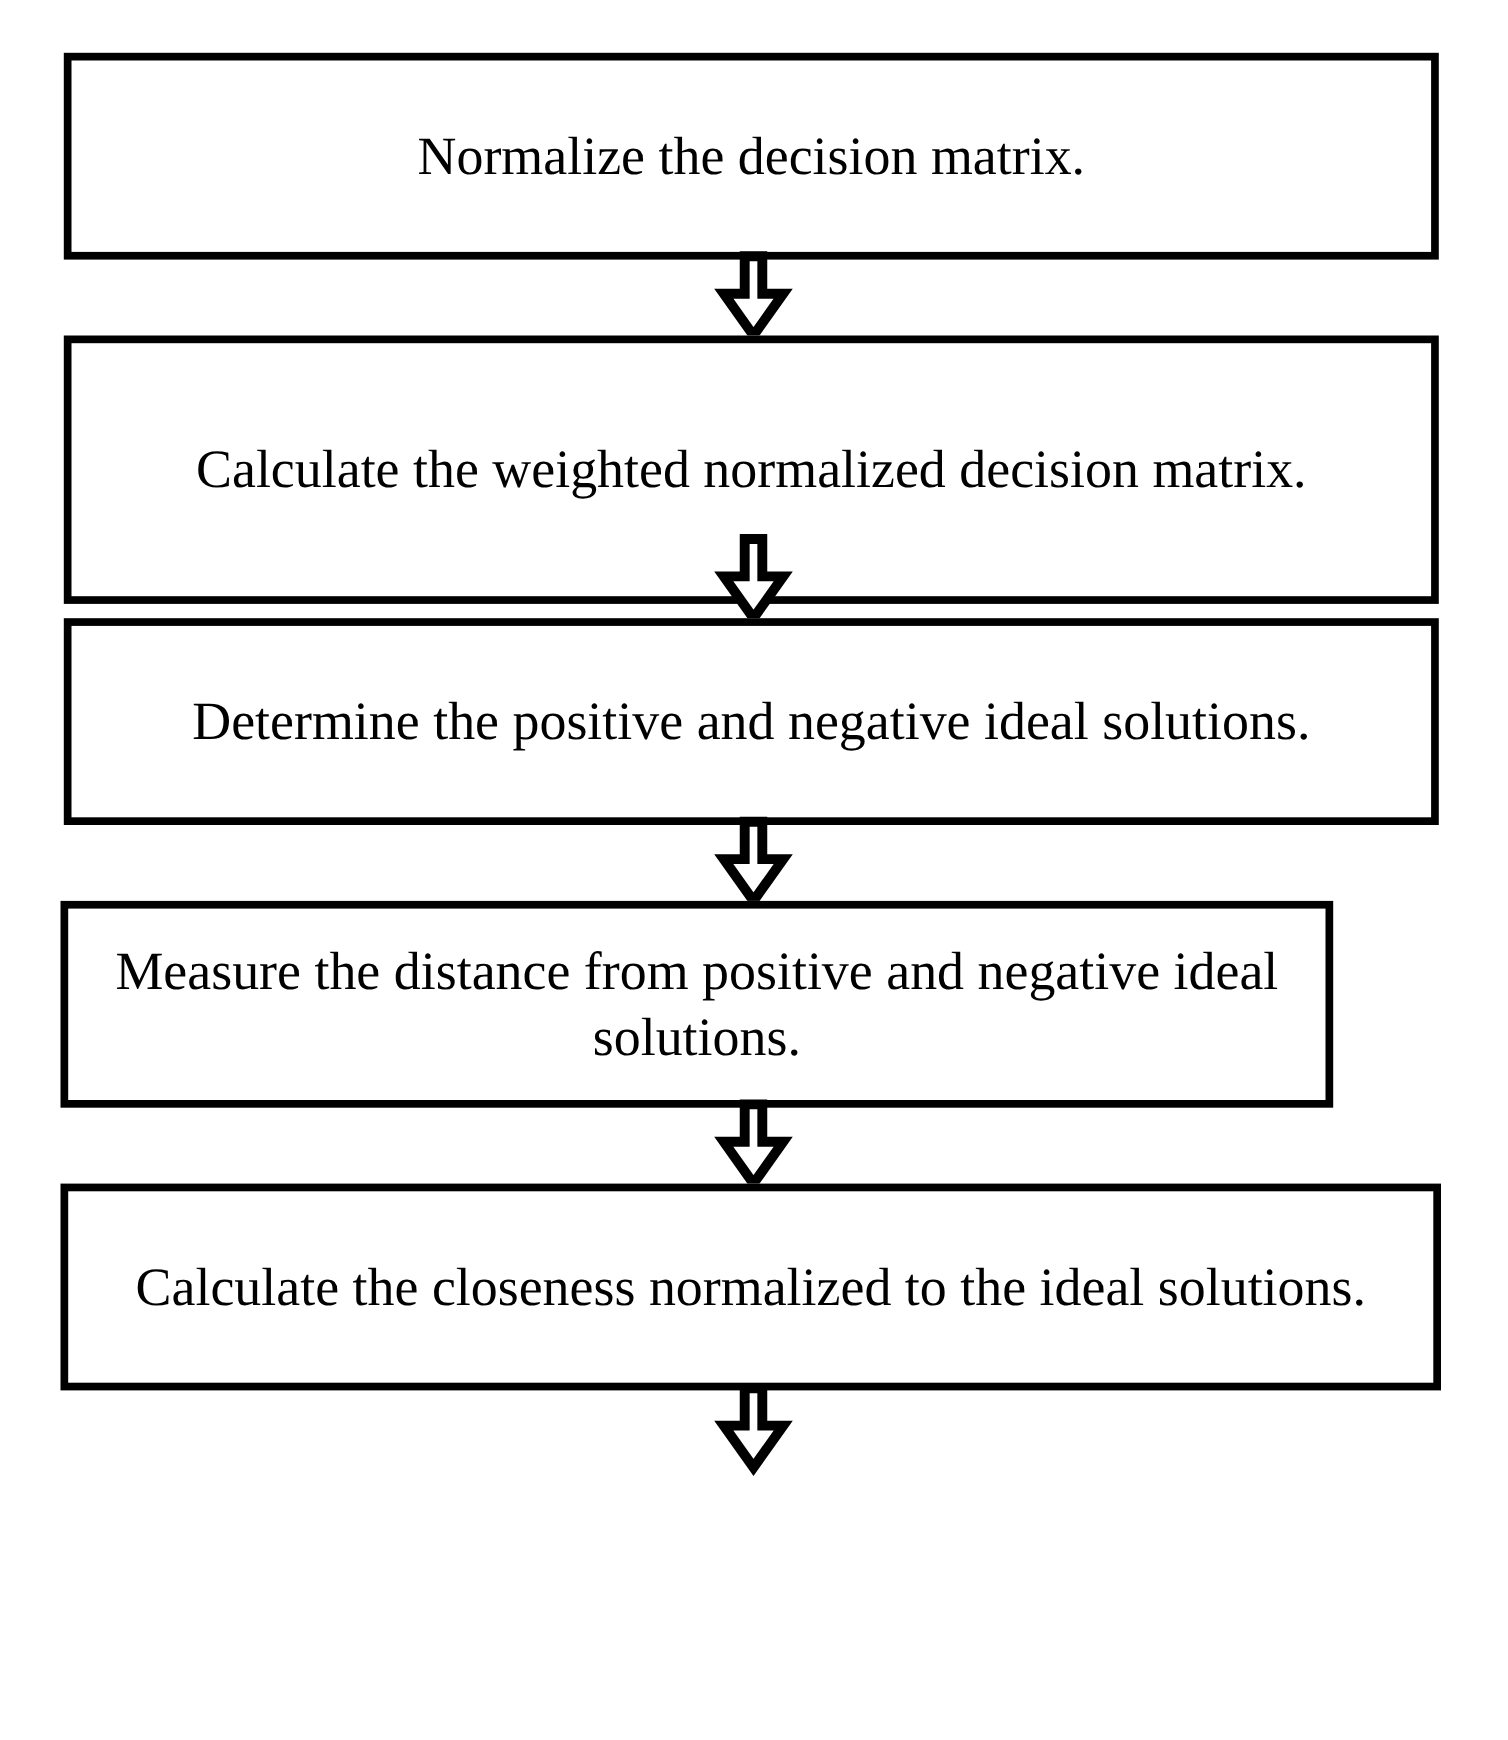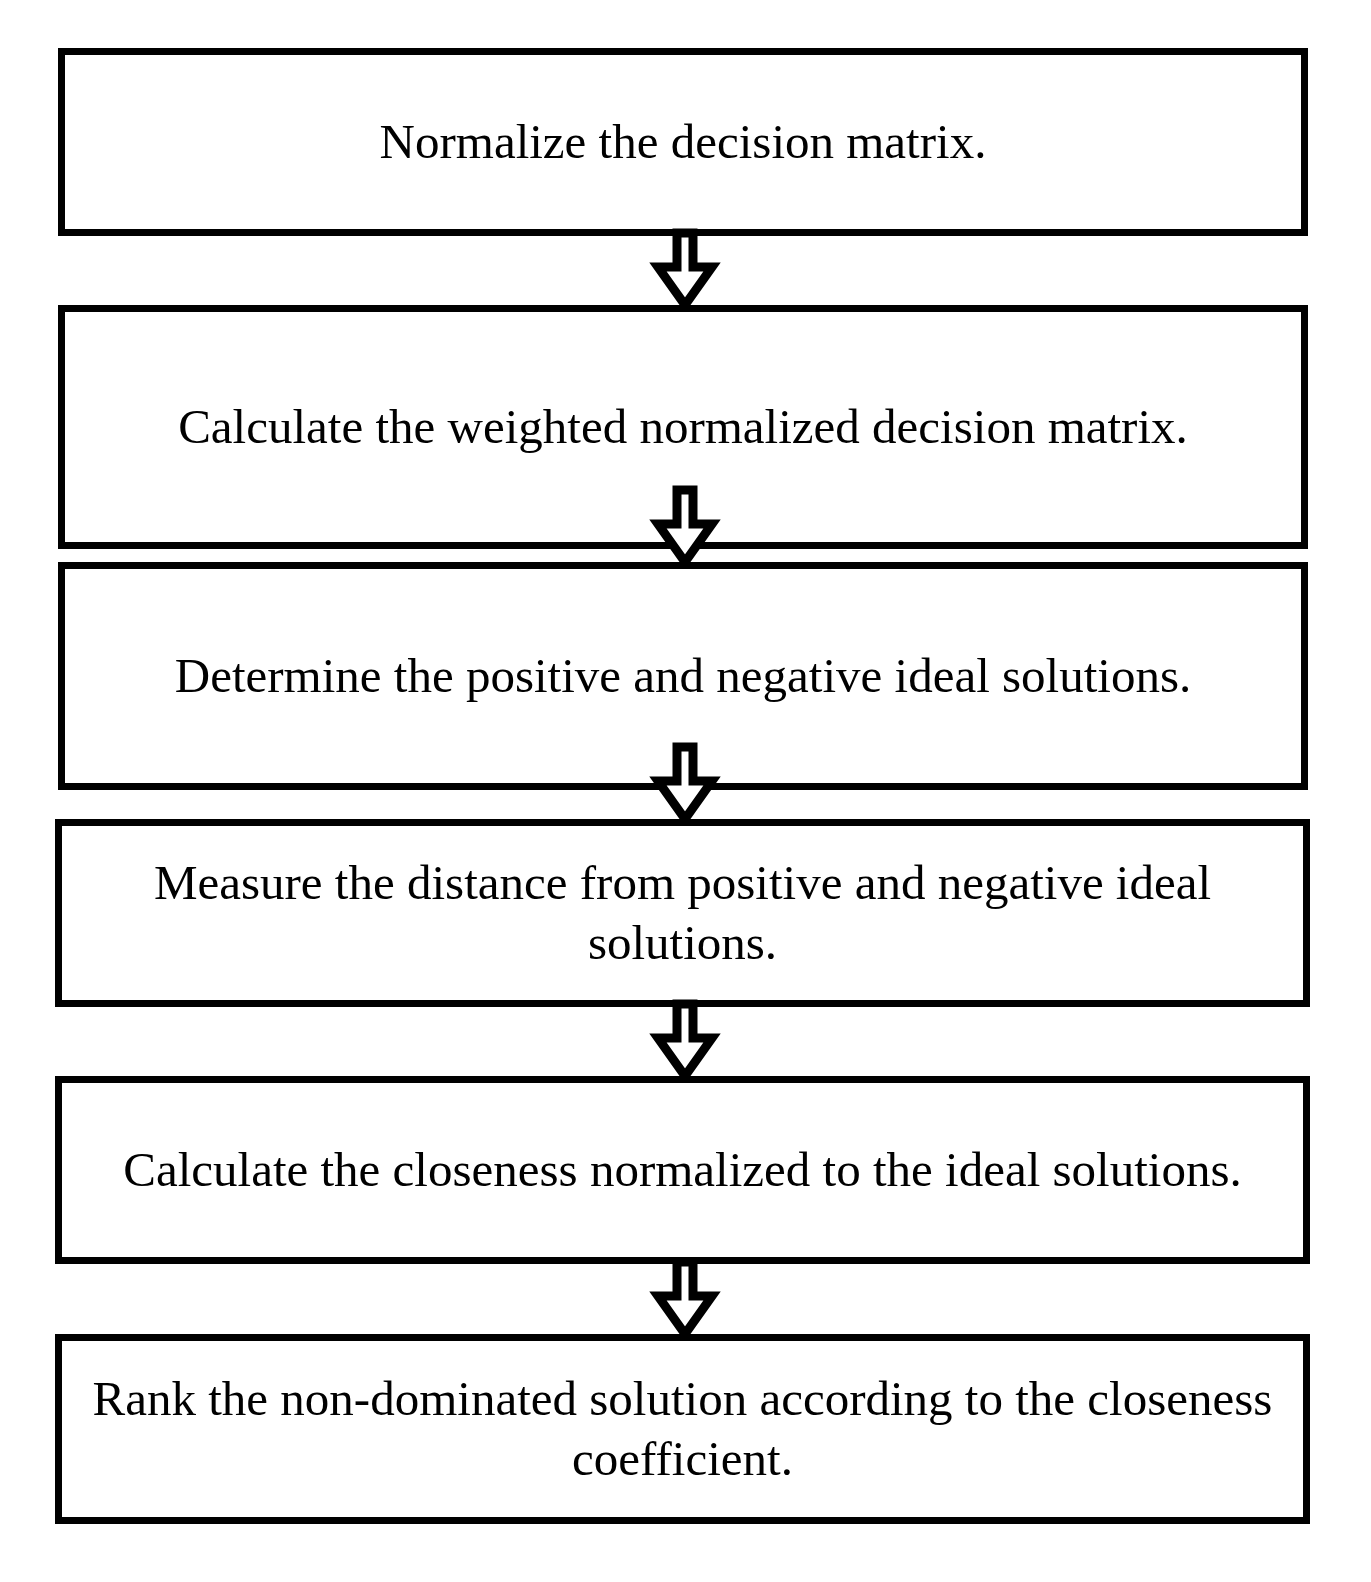--- a/index.html
+++ b/index.html
@@ -71,47 +71,44 @@
   <div class="step-box" style="left:58px; top:305px; width:1250px; height:244px;">
     <div class="step-text">Calculate the weighted normalized decision matrix.</div>
   </div>
 
   <div class="connector" style="left:655px; top:490px; width:60px; height:74px;">
     <svg width="60" height="74" viewBox="0 0 60 74" aria-hidden="true">
       <polygon points="22,0 38,0 38,34 57,34 30,72 3,34 22,34" fill="#ffffff" stroke="#000000" stroke-width="9" stroke-linejoin="miter"></polygon>
     </svg>
   </div>
 
-  <div class="step-box" style="left:58px; top:562px; width:1250px; height:228px;">
+  <div class="step-box" style="left:58px; top:562px; width:1250px; height:188px;">
     <div class="step-text">Determine the positive and negative ideal solutions.</div>
   </div>
 
   <div class="connector" style="left:655px; top:747px; width:60px; height:74px;">
     <svg width="60" height="74" viewBox="0 0 60 74" aria-hidden="true">
       <polygon points="22,0 38,0 38,34 57,34 30,72 3,34 22,34" fill="#ffffff" stroke="#000000" stroke-width="9" stroke-linejoin="miter"></polygon>
     </svg>
   </div>
 
-  <div class="step-box" style="left:55px; top:819px; width:1255px; height:188px;">
+  <div class="step-box" style="left:55px; top:819px; width:1157px; height:188px;">
     <div class="step-text">Measure the distance from positive and negative ideal solutions.</div>
   </div>
 
   <div class="connector" style="left:655px; top:1004px; width:60px; height:74px;">
     <svg width="60" height="74" viewBox="0 0 60 74" aria-hidden="true">
       <polygon points="22,0 38,0 38,34 57,34 30,72 3,34 22,34" fill="#ffffff" stroke="#000000" stroke-width="9" stroke-linejoin="miter"></polygon>
     </svg>
   </div>
 
   <div class="step-box" style="left:55px; top:1076px; width:1255px; height:188px;">
     <div class="step-text">Calculate the closeness normalized to the ideal solutions.</div>
   </div>
 
   <div class="connector" style="left:655px; top:1262px; width:60px; height:74px;">
     <svg width="60" height="74" viewBox="0 0 60 74" aria-hidden="true">
       <polygon points="22,0 38,0 38,34 57,34 30,72 3,34 22,34" fill="#ffffff" stroke="#000000" stroke-width="9" stroke-linejoin="miter"></polygon>
     </svg>
   </div>
 
-  <div class="step-box" style="left:55px; top:1334px; width:1255px; height:190px;">
-    <div class="step-text">Rank the non-dominated solution according to the closeness coefficient.</div>
-  </div>
 
 </div>
 
 </body></html>

